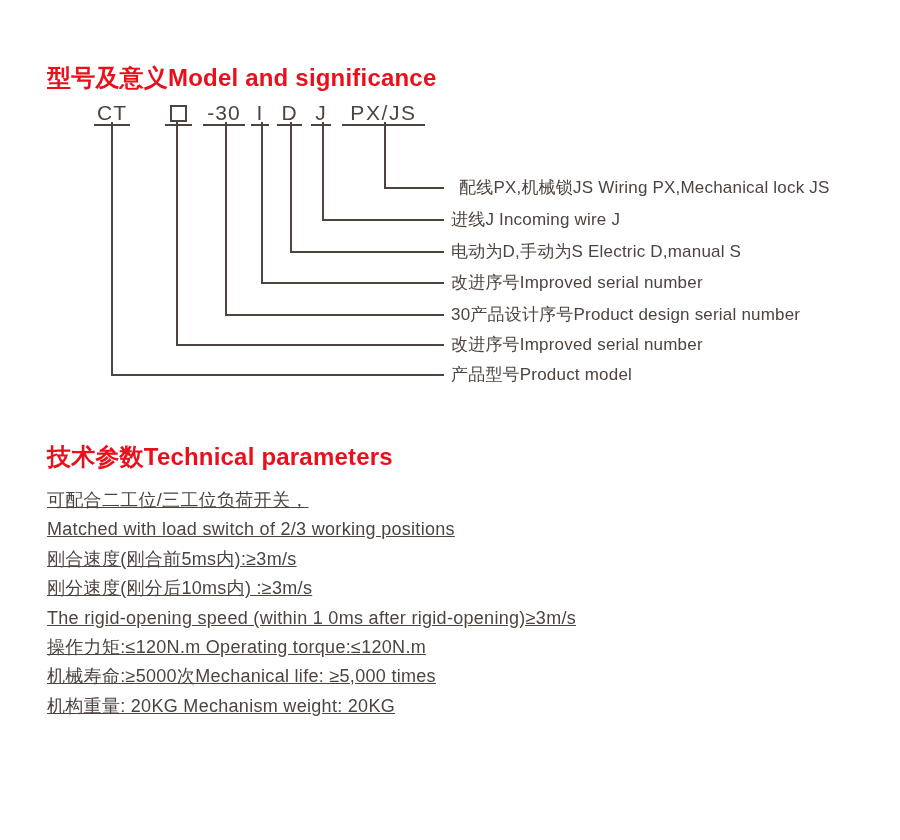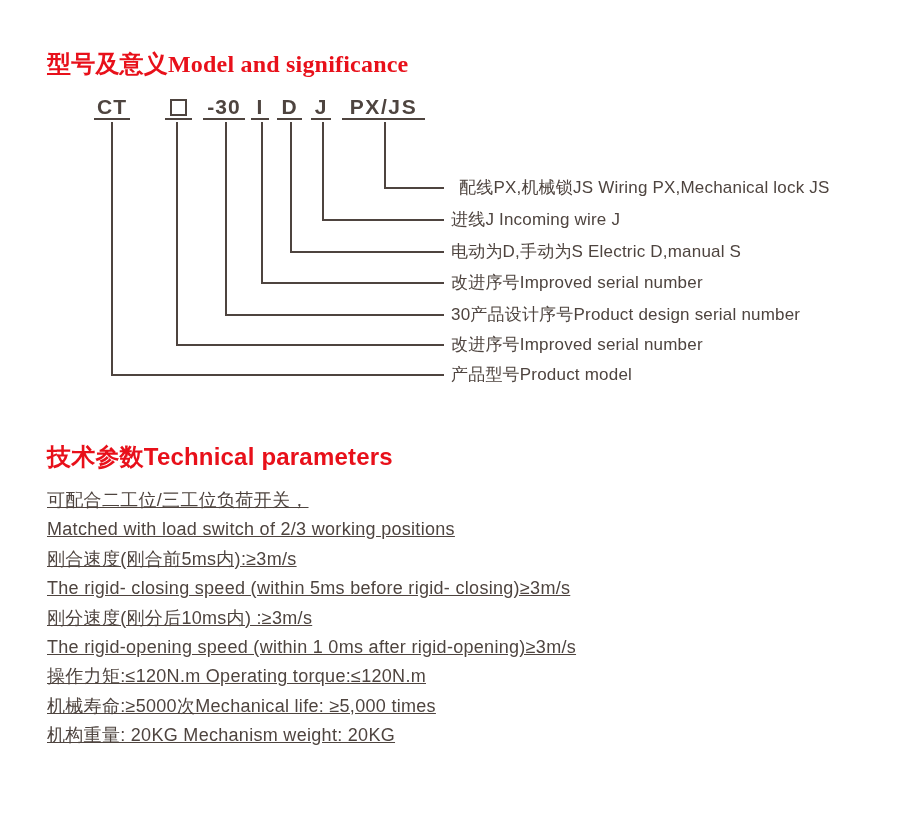--- a/index.html
+++ b/index.html
@@ -19,32 +19,32 @@
   
   .heading {
     position: absolute;
     left: 47px;
     color: #e8101a;
     font-size: 24px;
     font-weight: 600;
     letter-spacing: 0.2px;
     white-space: nowrap;
   }
-  .h-model { top: 48px; font-family: Liberation Serif, serif; }
+  .h-model { top: 62px; }
   .h-tech  { top: 441px; }
 
   
   .seg {
     position: absolute;
-    top: 96px;
+    top: 102px;
     height: 24px;
     line-height: 22px;
     border-bottom: 2px solid #4e443f;
     font-size: 21px;
-    font-weight: 700;
+    font-weight: 400;
     letter-spacing: 1px;
     text-align: center;
     white-space: nowrap;
     color: #4e443f;
   }
   .seg-ct    { left: 94px;  width: 36px; }
   .seg-blank { left: 165px; width: 27px; }
   .seg-30    { left: 203px; width: 42px; }
   .seg-i     { left: 251px; width: 18px; }
   .seg-d     { left: 277px; width: 25px; }
@@ -151,21 +151,20 @@
     <div class="lbl lbl-5">改进序号Improved serial number</div>
     <div class="lbl lbl-6">产品型号Product model</div>
   </div>
 
   <div class="heading h-tech">技术参数Technical parameters</div>
 
   <div class="params">
     <div class="param-line">可配合二工位/三工位负荷开关，</div>
     <div class="param-line">Matched with load switch of 2/3 working positions</div>
     <div class="param-line">刚合速度(刚合前5ms内):≥3m/s</div>
-    <div class="param-line">The rigid- closing speed (within 5ms before rigid- closing)≥3m/s</div>
     <div class="param-line">刚分速度(刚分后10ms内) :≥3m/s</div>
     <div class="param-line">The rigid-opening speed (within 1 0ms after rigid-opening)≥3m/s</div>
     <div class="param-line">操作力矩:≤120N.m Operating torque:≤120N.m</div>
     <div class="param-line">机械寿命:≥5000次Mechanical life: ≥5,000 times</div>
     <div class="param-line">机构重量: 20KG Mechanism weight: 20KG</div>
   </div>
 
 </div>
 
 </body></html>

